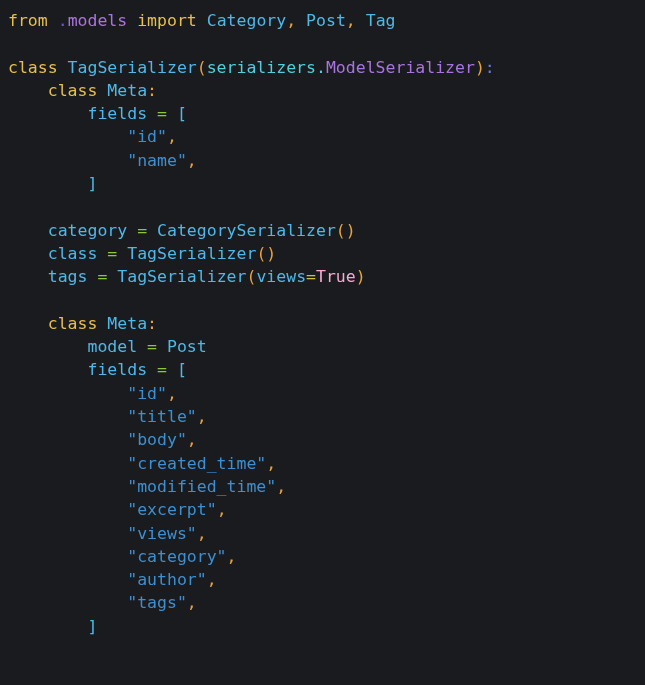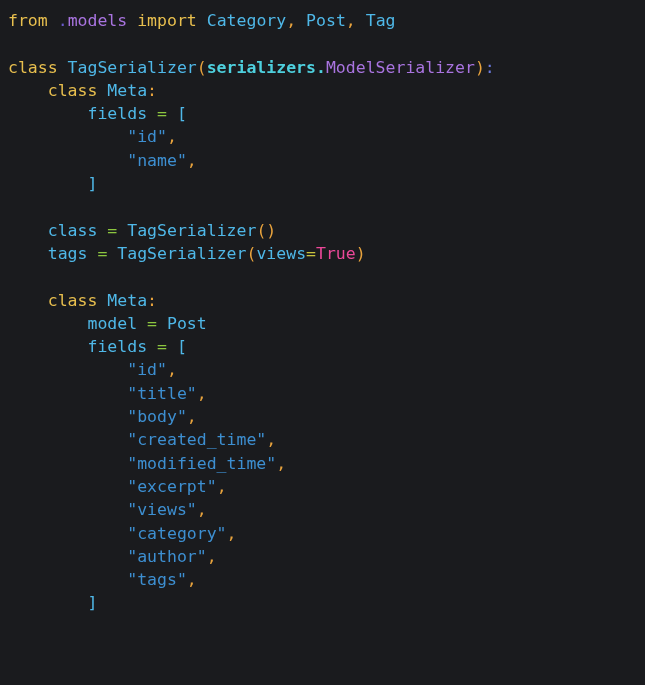--- a/index.html
+++ b/index.html
@@ -26,42 +26,43 @@
     font-size: 16.5px;
     white-space: pre;
     letter-spacing: 0px;
   }
   
   .kw      { color: #e8bf4e; }  
   .mod     { color: #a974e0; }  
   .dot-mod { color: #6a5acd; }  
   .name    { color: #4fb8e8; }  
   .cls     { color: #4fb8e8; }  
-  .pkg     { color: #4ed0de; font-weight: bold; }  
+  .pkg     { color: #4ed0de; }  
   .punct   { color: #e8a33d; }  
   .colon   { color: #6a7ae0; }  
   .op      { color: #8cc63f; }  
   .opk     { color: #c9c33d; }  
   .str     { color: #3d8fd1; }  
   .brk     { color: #4fb8e8; }  
-  .bool    { color: #ec4899; }  
+  .bool    { color: #f9a8d4; }  
 </style>
 </head>
 <body>
 
 <div id="editor">
     <div class="line"><span class="kw">from</span><span> </span><span class="dot-mod">.</span><span class="mod">models</span><span> </span><span class="kw">import</span><span> </span><span class="name">Category</span><span class="punct">,</span><span> </span><span class="name">Post</span><span class="punct">,</span><span> </span><span class="name">Tag</span></div>
     <div class="line">&nbsp;</div>
     <div class="line"><span class="kw">class</span><span> </span><span class="cls">TagSerializer</span><span class="punct">(</span><span class="pkg">serializers</span><span class="pkg">.</span><span class="mod">ModelSerializer</span><span class="punct">)</span><span class="colon">:</span></div>
     <div class="line"><span>    </span><span class="kw">class</span><span> </span><span class="cls">Meta</span><span class="punct">:</span></div>
     <div class="line"><span>        </span><span class="name">fields</span><span> </span><span class="op">=</span><span> </span><span class="brk">[</span></div>
     <div class="line"><span>            </span><span class="str">"id"</span><span class="punct">,</span></div>
     <div class="line"><span>            </span><span class="str">"name"</span><span class="punct">,</span></div>
     <div class="line"><span>        </span><span class="brk">]</span></div>
     <div class="line">&nbsp;</div>
+    <div class="line"><span>    </span><span class="name">category</span><span> </span><span class="op">=</span><span> </span><span class="name">CategorySerializer</span><span class="punct">()</span></div>
     <div class="line"><span>    </span><span class="name">class</span><span> </span><span class="op">=</span><span> </span><span class="name">TagSerializer</span><span class="punct">()</span></div>
     <div class="line"><span>    </span><span class="name">tags</span><span> </span><span class="op">=</span><span> </span><span class="name">TagSerializer</span><span class="punct">(</span><span class="name">views</span><span class="opk">=</span><span class="bool">True</span><span class="punct">)</span></div>
     <div class="line">&nbsp;</div>
     <div class="line"><span>    </span><span class="kw">class</span><span> </span><span class="cls">Meta</span><span class="punct">:</span></div>
     <div class="line"><span>        </span><span class="name">model</span><span> </span><span class="op">=</span><span> </span><span class="name">Post</span></div>
     <div class="line"><span>        </span><span class="name">fields</span><span> </span><span class="op">=</span><span> </span><span class="brk">[</span></div>
     <div class="line"><span>            </span><span class="str">"id"</span><span class="punct">,</span></div>
     <div class="line"><span>            </span><span class="str">"title"</span><span class="punct">,</span></div>
     <div class="line"><span>            </span><span class="str">"body"</span><span class="punct">,</span></div>
     <div class="line"><span>            </span><span class="str">"created_time"</span><span class="punct">,</span></div>

